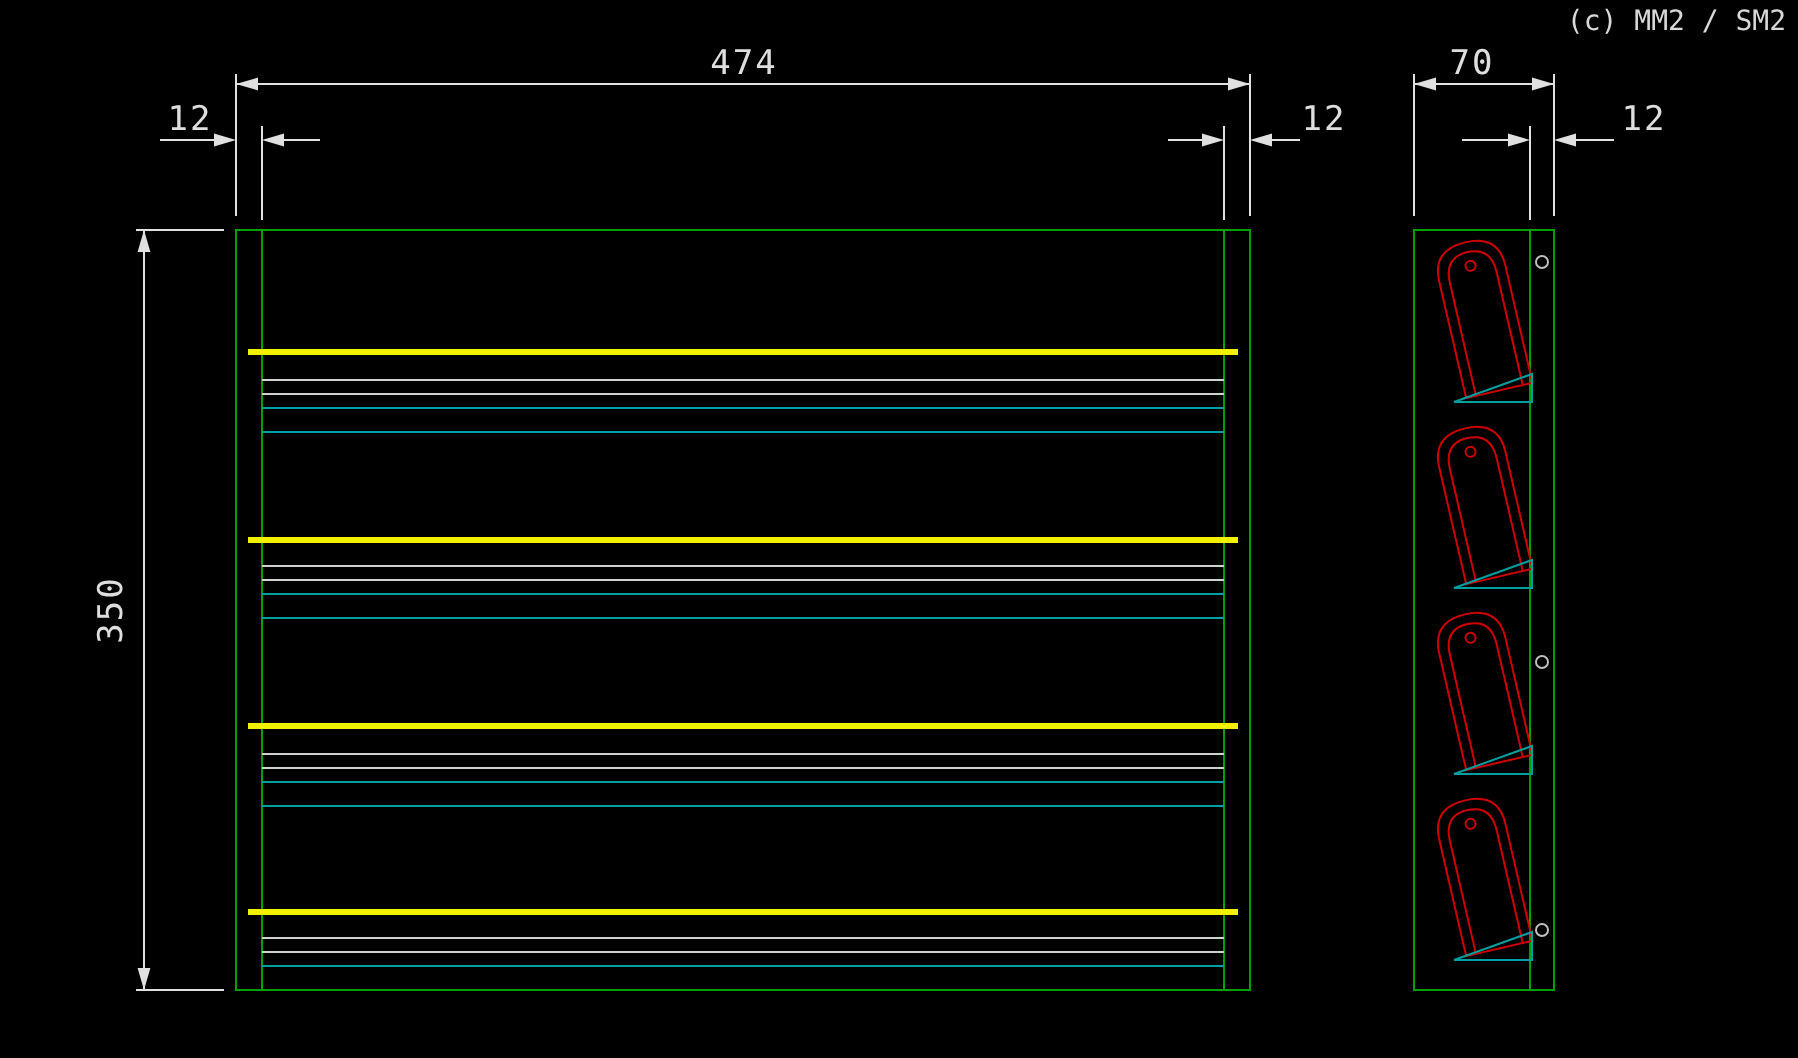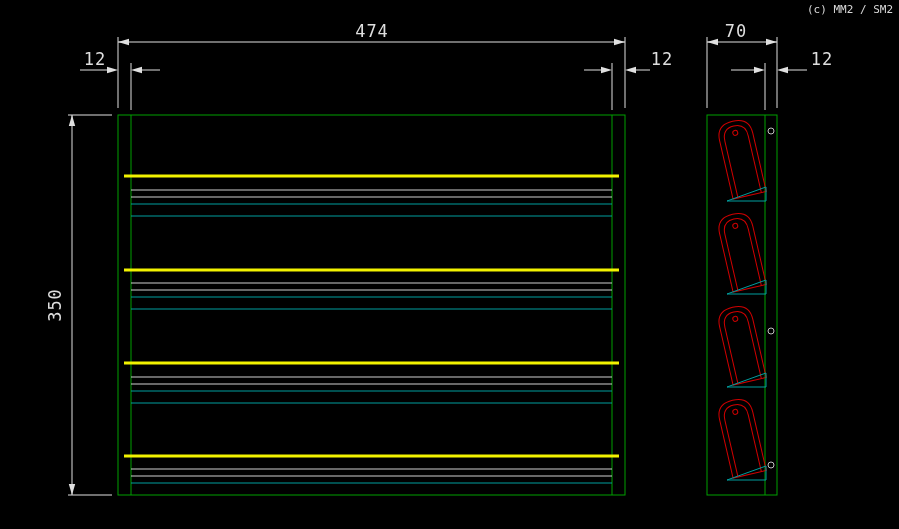--- a/index.html
+++ b/index.html
@@ -1,20 +1,20 @@
 <!DOCTYPE html>
 <html><head>
 <meta charset="utf-8">
 <style>
   html,body{margin:0;padding:0;background:#000;}
   .stage{position:relative;width:899px;height:529px;background:#000;overflow:hidden;
          font-family:"DejaVu Sans Mono",monospace;}
   svg{display:block;}
   text{font-family:"DejaVu Sans Mono",monospace;font-size:17px;fill:#dedede;letter-spacing:1px;}
-  .watermark{position:absolute;top:3px;right:6px;color:#d8d8d8;font-size:11px;white-space:pre;}
+  .watermark{position:absolute;top:3px;right:6px;color:#d8d8d8;font-size:14px;white-space:pre;}
 </style>
 </head>
 <body>
 
 <div class="stage">
   <svg id="cad" width="899" height="529" viewBox="0 0 899 529">
       <g>
         <rect x="118" y="115" width="507" height="380" fill="none" stroke="#00a000"></rect>
         <line x1="131" y1="115" x2="131" y2="495" stroke="#00a000" stroke-width="1"></line>
         <line x1="612" y1="115" x2="612" y2="495" stroke="#00a000" stroke-width="1"></line>

